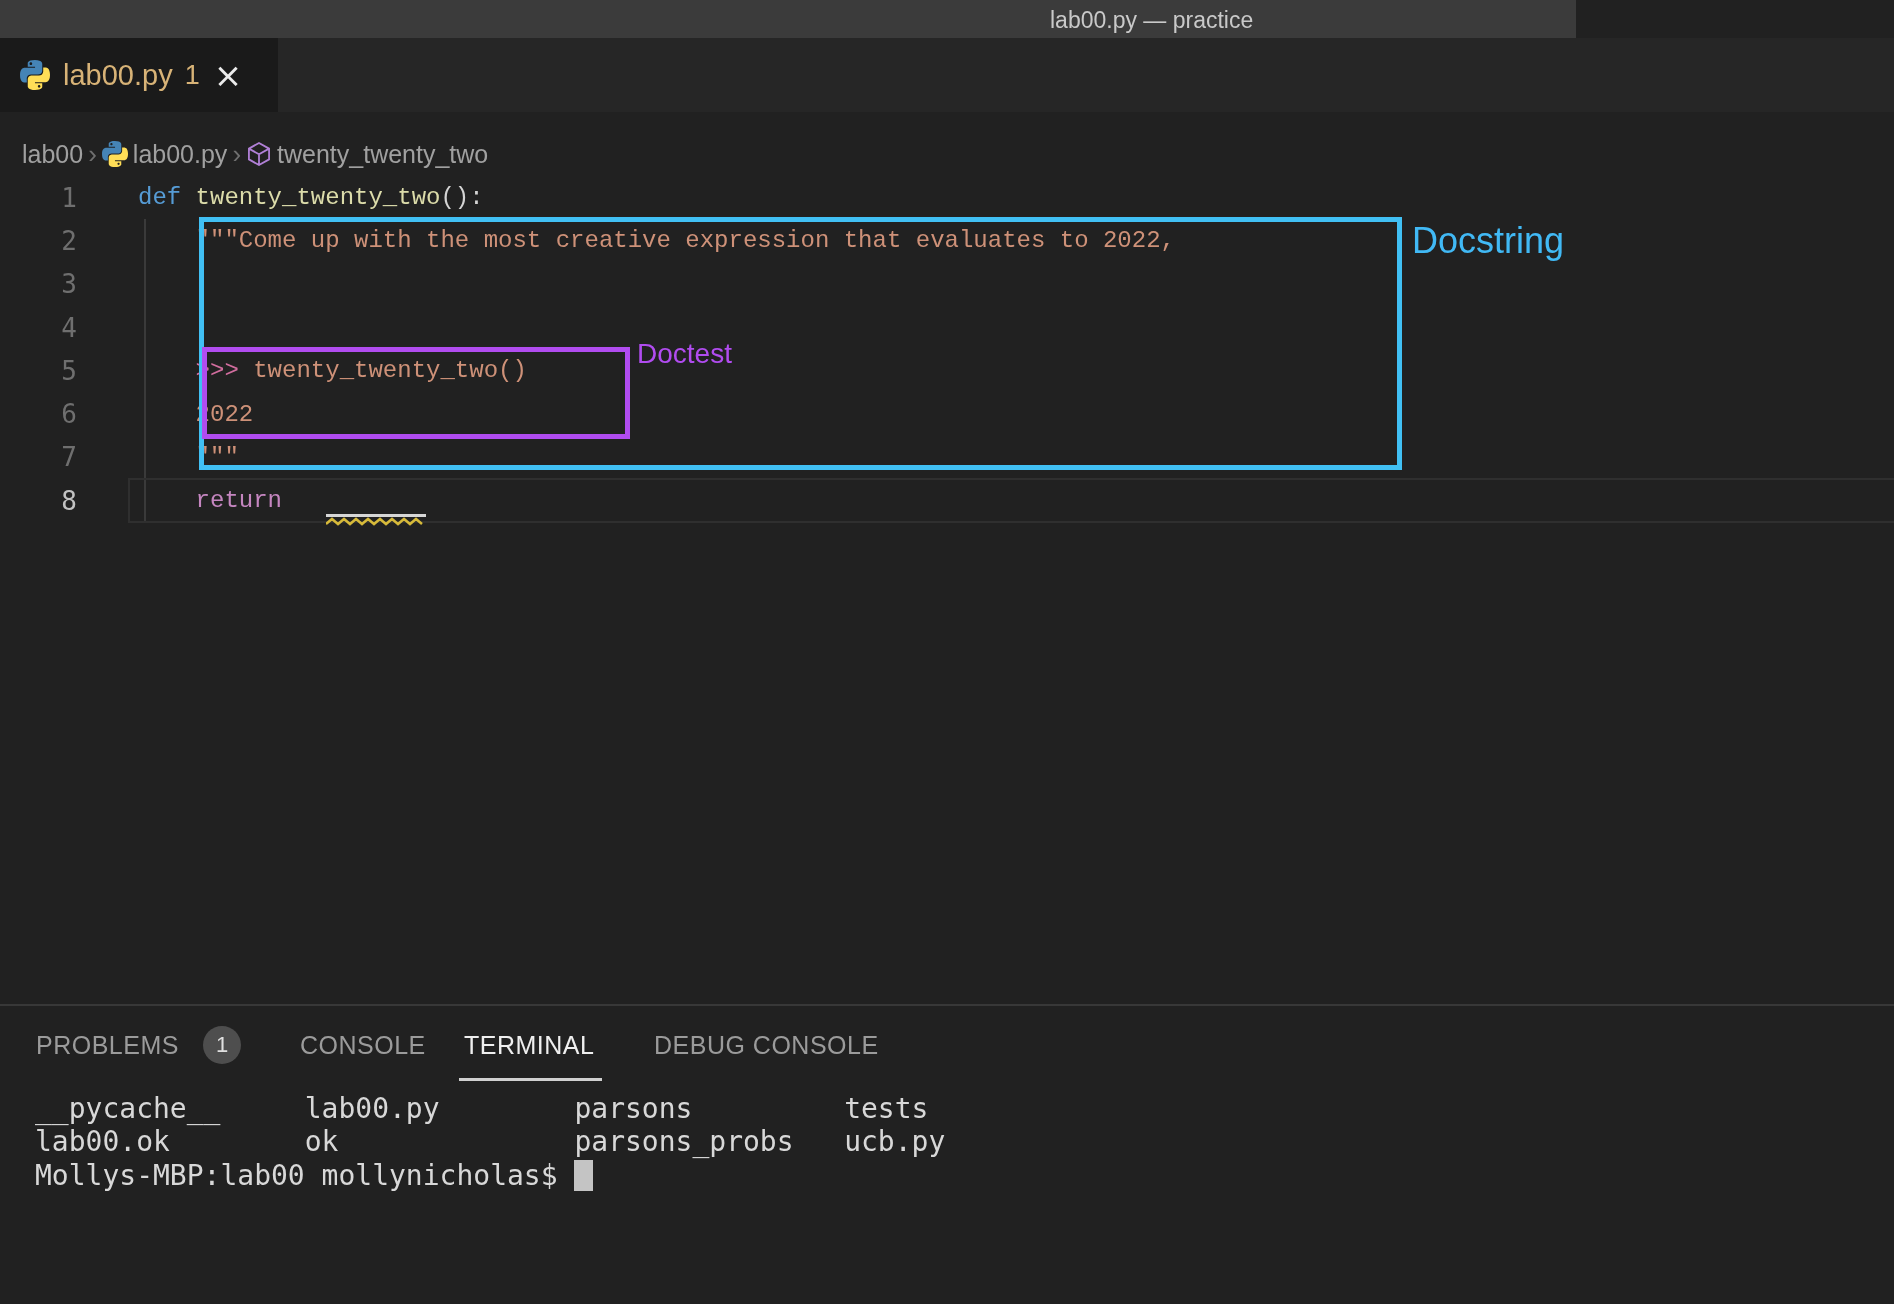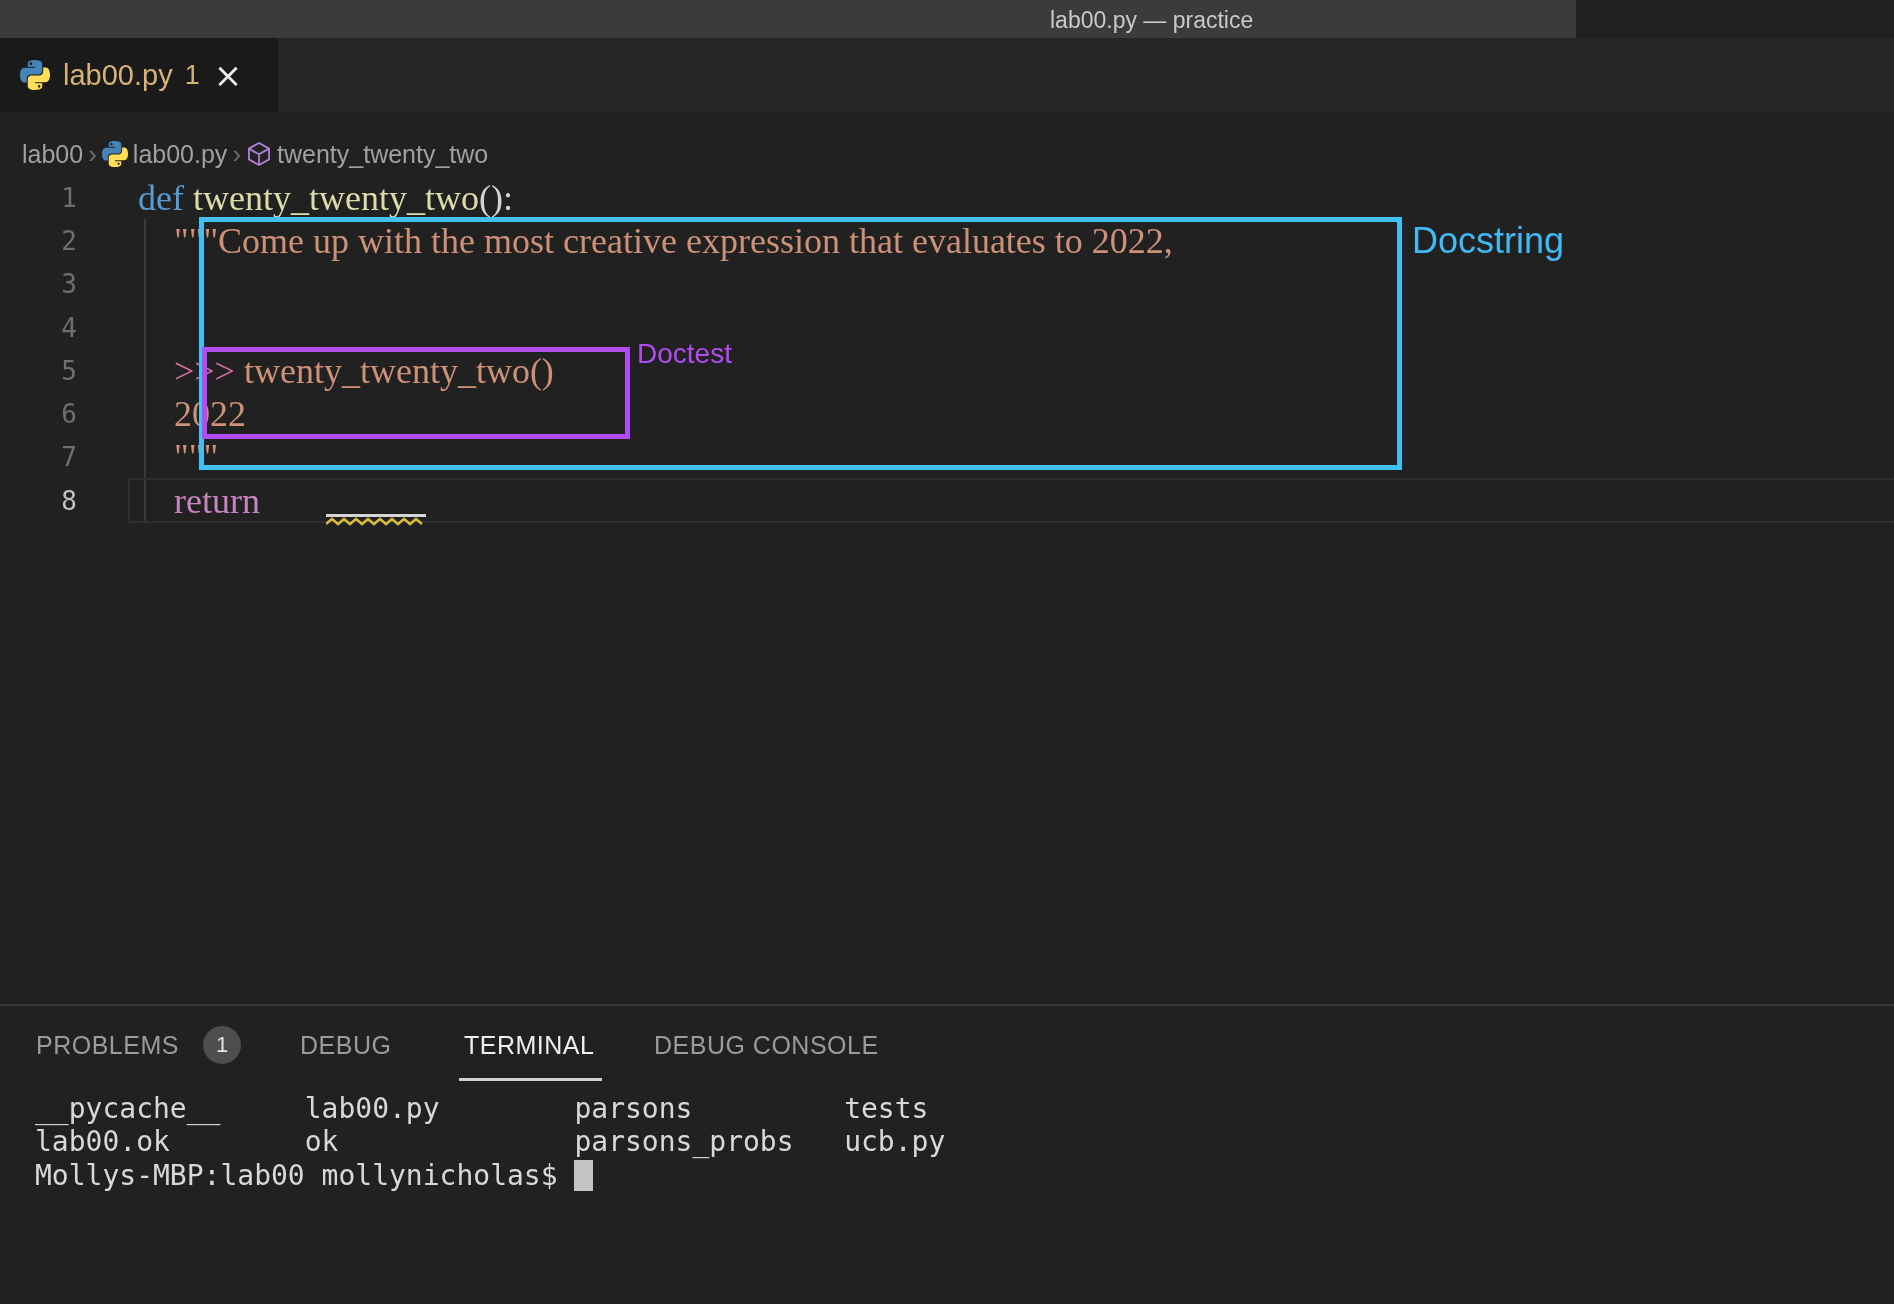--- a/index.html
+++ b/index.html
@@ -26,22 +26,22 @@
                 gap:5px; font-size:25px; color:#a0a0a0; }
   .crumb-sep { color:#6f6f6f; font-size:26px; }
   #breadcrumb svg { display:block; }
 
   
   #code-lines { left:0; top:176px; width:1894px; }
   .cl { height:43.3px; display:flex; align-items:center; }
   .lnum { width:77px; text-align:right; font-family:"DejaVu Sans Mono", monospace;
           font-size:26px; color:#6f6f6f; flex:0 0 77px; }
   .cl.active .lnum { color:#c2c2c2; }
-  .lc { margin-left:61px; font-family:Liberation Serif, serif;
-        font-size:36px; white-space:pre; }
+  .lc { margin-left:61px; font-family:Liberation Mono, monospace;
+        font-size:24px; white-space:pre; }
   .tok-kw  { color:#569cd6; }
   .tok-fn  { color:#dcdcaa; }
   .tok-pn  { color:#d4d4d4; }
   .tok-st  { color:#ce9178; }
   .tok-dt  { color:#d16d9e; }
   .tok-ret { color:#c586c0; }
   .tok-pl  { color:#d4d4d4; }
 
   #indent-guide { left:144px; top:219px; width:2px; height:303px; background:#3a3a3a; }
 
@@ -155,21 +155,21 @@
 
 <div id="docstring-box" class="abs"></div>
 <div id="doctest-box" class="abs"></div>
 <div id="docstring-label" class="abs">Docstring</div>
 <div id="doctest-label" class="abs">Doctest</div>
 
 <div id="panel-divider" class="abs"></div>
 
 <span id="ptab-problems" class="abs ptab">PROBLEMS</span>
 <div id="problems-badge" class="abs">1</div>
-<span id="ptab-output" class="abs ptab">DEBUG</span>
+<span id="ptab-output" class="abs ptab">CONSOLE</span>
 <span id="ptab-terminal" class="abs ptab">TERMINAL</span>
 <div id="terminal-underline" class="abs"></div>
 <span id="ptab-debug" class="abs ptab">DEBUG CONSOLE</span>
 
 <div id="terminal" class="abs">
   <div class="tline">__pycache__     lab00.py        parsons         tests</div>
   <div class="tline">lab00.ok        ok              parsons_probs   ucb.py</div>
   <div class="tline"><span>Mollys-MBP:lab00 mollynicholas$ </span><span id="term-cursor"></span></div>
 </div>
 

